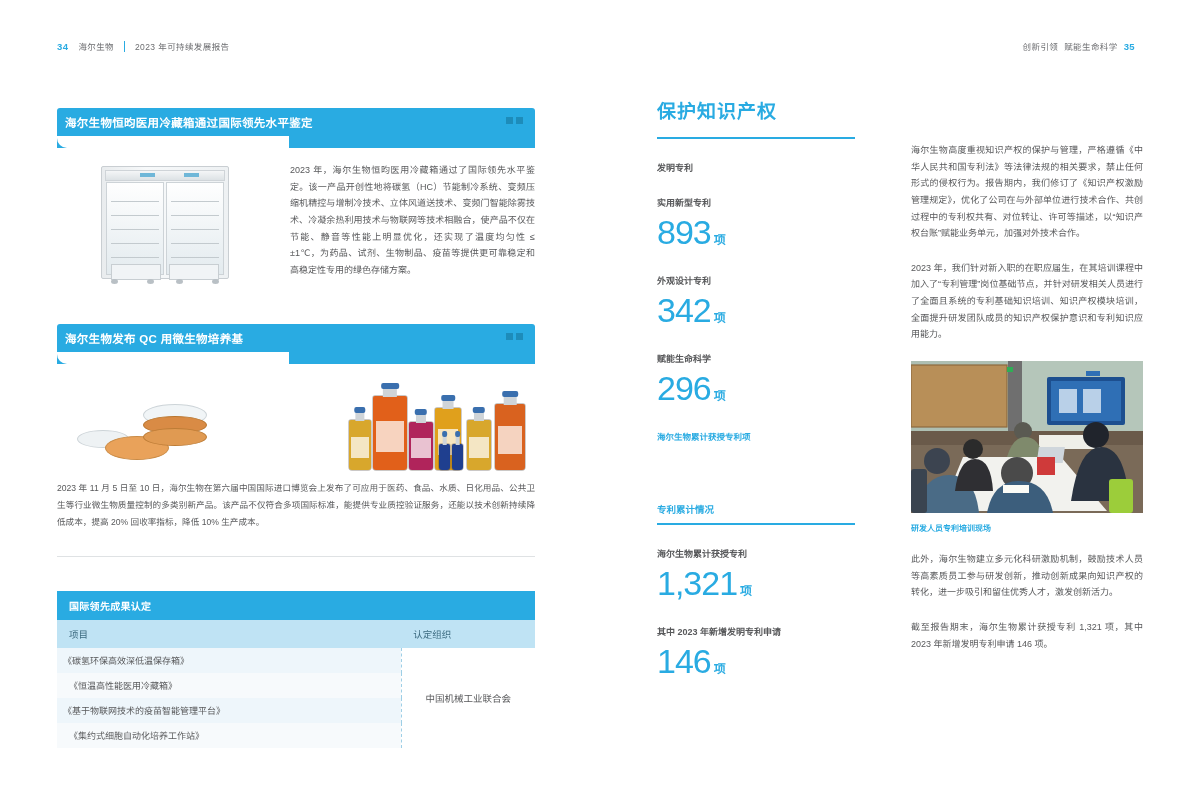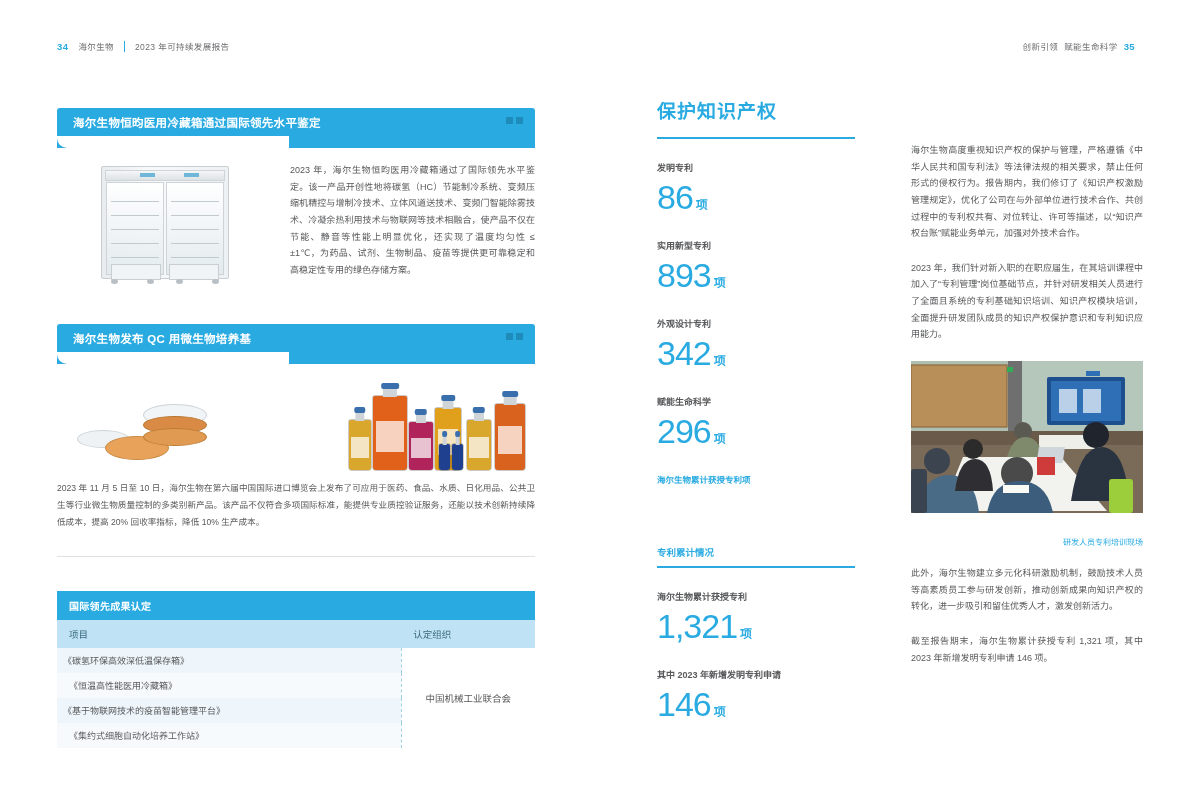--- a/index.html
+++ b/index.html
@@ -18,21 +18,21 @@
   .runhead-right{right:57px;display:flex;align-items:center;gap:6px;}
   .rule{display:inline-block;width:1px;height:11px;background:#29abe2;}
 
   
   .col-left{position:absolute;left:57px;top:108px;width:478px;}
   .col-right{position:absolute;left:657px;top:96px;width:198px;}
   .col-far{position:absolute;left:911px;top:142px;width:232px;}
 
   
   .banner{position:relative;height:28px;background:#29abe2;border-radius:3px 3px 0 0;display:flex;align-items:center;}
-  .banner-title{color:#fff;font-size:11.5px;font-weight:bold;padding-left:16px;letter-spacing:.3px;}
+  .banner-title{color:#fff;font-size:11.5px;font-weight:bold;padding-left:8px;letter-spacing:.3px;}
   .banner-dots{position:absolute;right:12px;top:9px;display:flex;gap:3px;}
   .banner-dots i{display:block;width:7px;height:7px;background:#1d8cba;}
   .banner-shade{height:12px;background:#29abe2;position:relative;}
   .banner-shade:after{content:"";position:absolute;left:0;top:0;width:232px;height:12px;background:#fff;border-radius:0 0 0 10px;}
 
   
   .prod-row{display:flex;gap:18px;padding-top:14px;}
   .fridge-wrap{width:215px;display:flex;justify-content:center;align-items:flex-start;padding-top:4px;}
   .body-copy{font-size:9px;line-height:1.85;color:#58595b;text-align:justify;}
   .body-copy.small{font-size:8.6px;line-height:1.95;}
@@ -79,21 +79,21 @@
   .stat{margin-top:22px;}
   .stat-label{font-size:9px;color:#58595b;font-weight:bold;}
   .stat-value{color:#29abe2;font-size:34px;line-height:1.15;margin-top:4px;font-weight:300;letter-spacing:-1px;}
   .stat-value span.unit{font-size:12px;font-weight:bold;letter-spacing:0;margin-left:3px;}
   .stat-note{color:#29abe2;font-size:8.5px;font-weight:bold;margin-top:22px;}
   .sub-head{color:#29abe2;font-size:9.5px;font-weight:bold;}
   .sub-underline{height:1.6px;background:#29abe2;margin-top:7px;}
 
   
   .photo{width:232px;height:152px;position:relative;overflow:hidden;background:#6d7a6f;margin-top:18px;}
-  .photo-cap{color:#29abe2;font-size:8px;font-weight:normal;margin-top:23px;text-align:right;}
+  .photo-cap{color:#29abe2;font-size:8px;font-weight:bold;margin-top:9px;}
   .gap{height:18px;}
 </style>
 </head>
 <body>
 
 <div class="page">
 
   <div class="runhead runhead-left">
     <span class="pg">34</span>
     <span>海尔生物</span>
@@ -248,23 +248,20 @@
       </tbody>
     </table>
   </div>
 
   <div class="col-right">
     <div class="sec-title">保护知识产权</div>
     <div class="sec-underline"></div>
 
     <div class="stat">
       <div class="stat-label">发明专利</div>
-      <div class="stat-value">
-        <span>86</span><span class="unit">项</span>
-      </div>
     </div>
 
     <div class="stat">
       <div class="stat-label">实用新型专利</div>
       <div class="stat-value">
         <span>893</span><span class="unit">项</span>
       </div>
     </div>
 
     <div class="stat">

